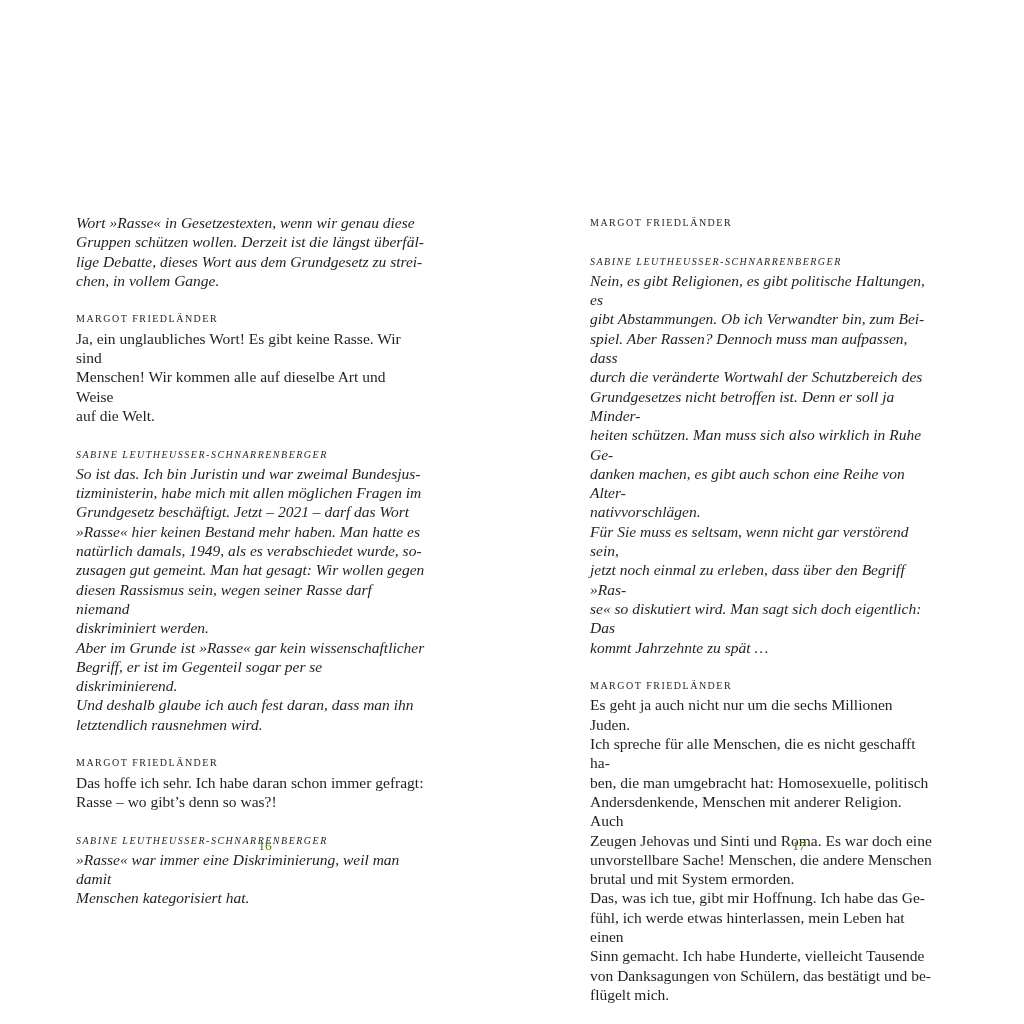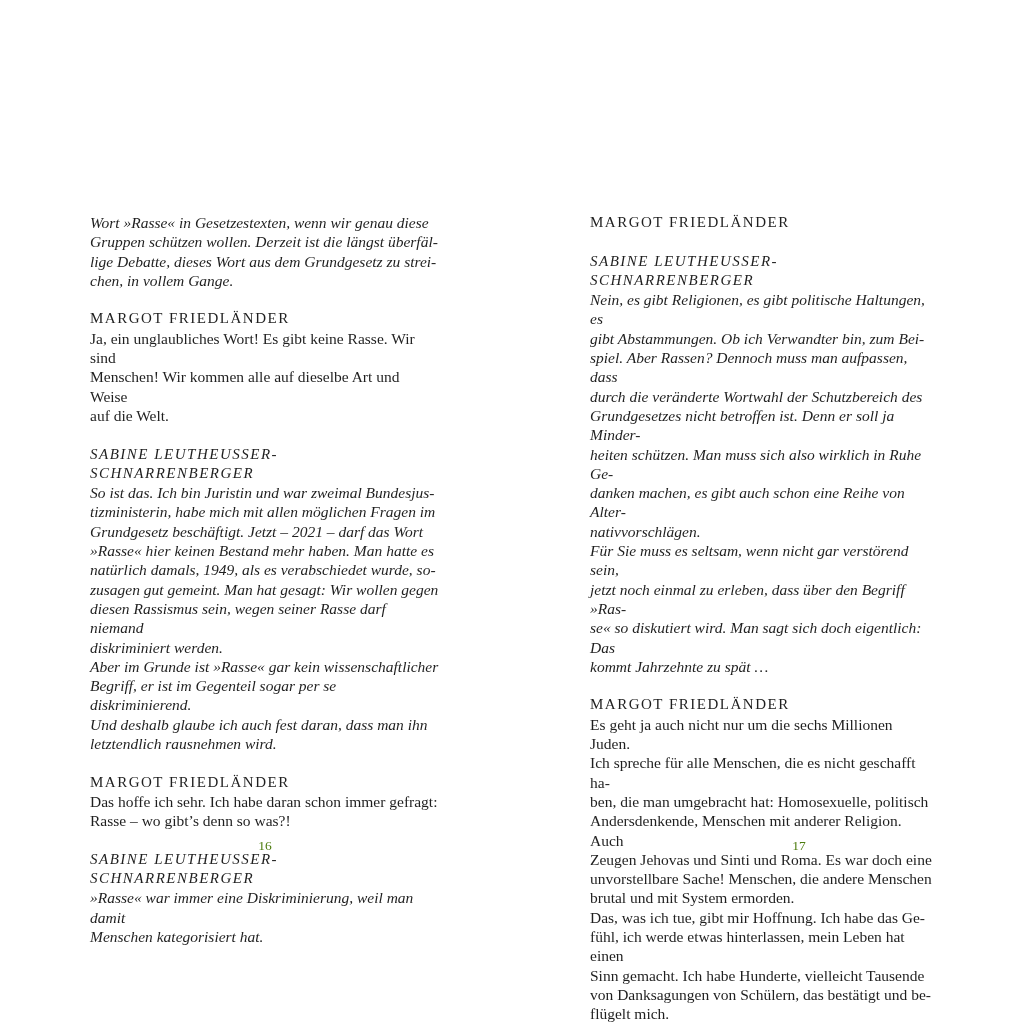--- a/index.html
+++ b/index.html
@@ -17,31 +17,31 @@
   .spread {
     position: relative;
     width: 1024px;
     height: 1024px;
     background: #ffffff;
   }
   .text-column {
     position: absolute;
     top: 213px;
   }
-  .text-column.left  { left: 90px;  width: 350px; }
+  .text-column.left  { left: 76px;  width: 350px; }
   .text-column.right { left: 590px; width: 346px; }
 
   .block--paragraph {
     white-space: pre-line;
     font-size: 15.5px;
     line-height: 19.3px;
     margin: 0;
   }
   .block--speaker {
-    font-size: 15px;
+    font-size: 10px;
     letter-spacing: 1.5px;
     line-height: 19.3px;
     margin: 0;
     margin-top: 19.3px;
   }
   .text-column .block--speaker:first-child { margin-top: 0; }
   .italic { font-style: italic; }
 
   .page-number {
     position: absolute;

